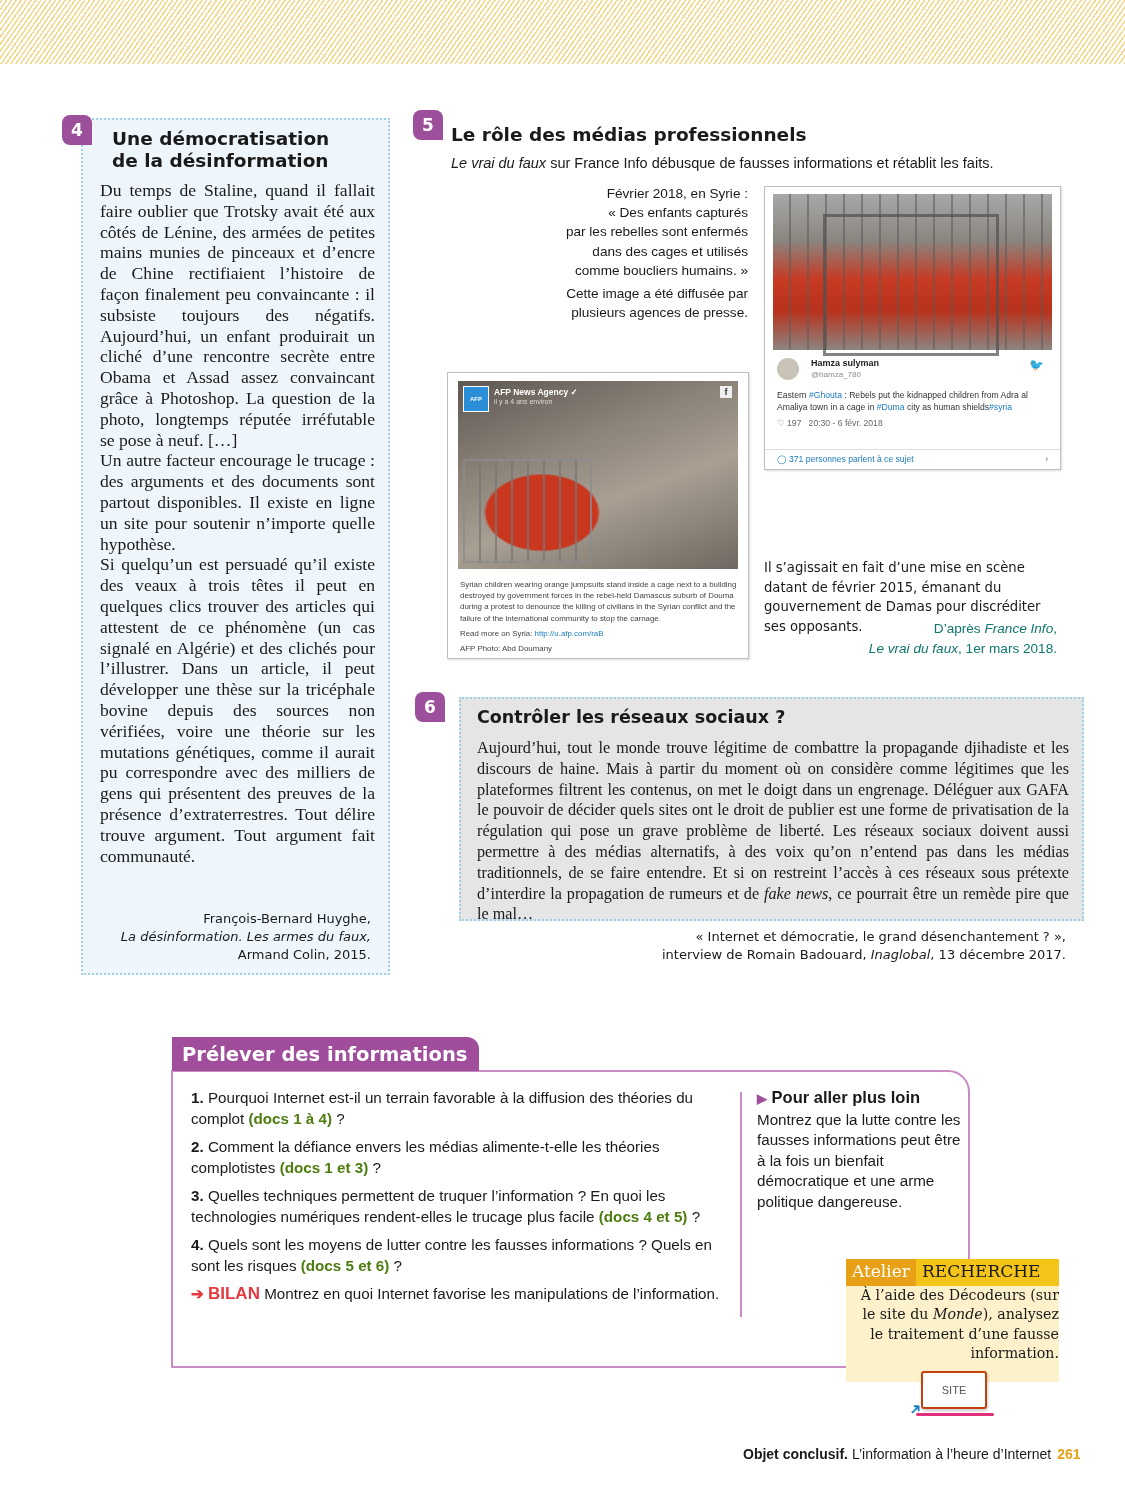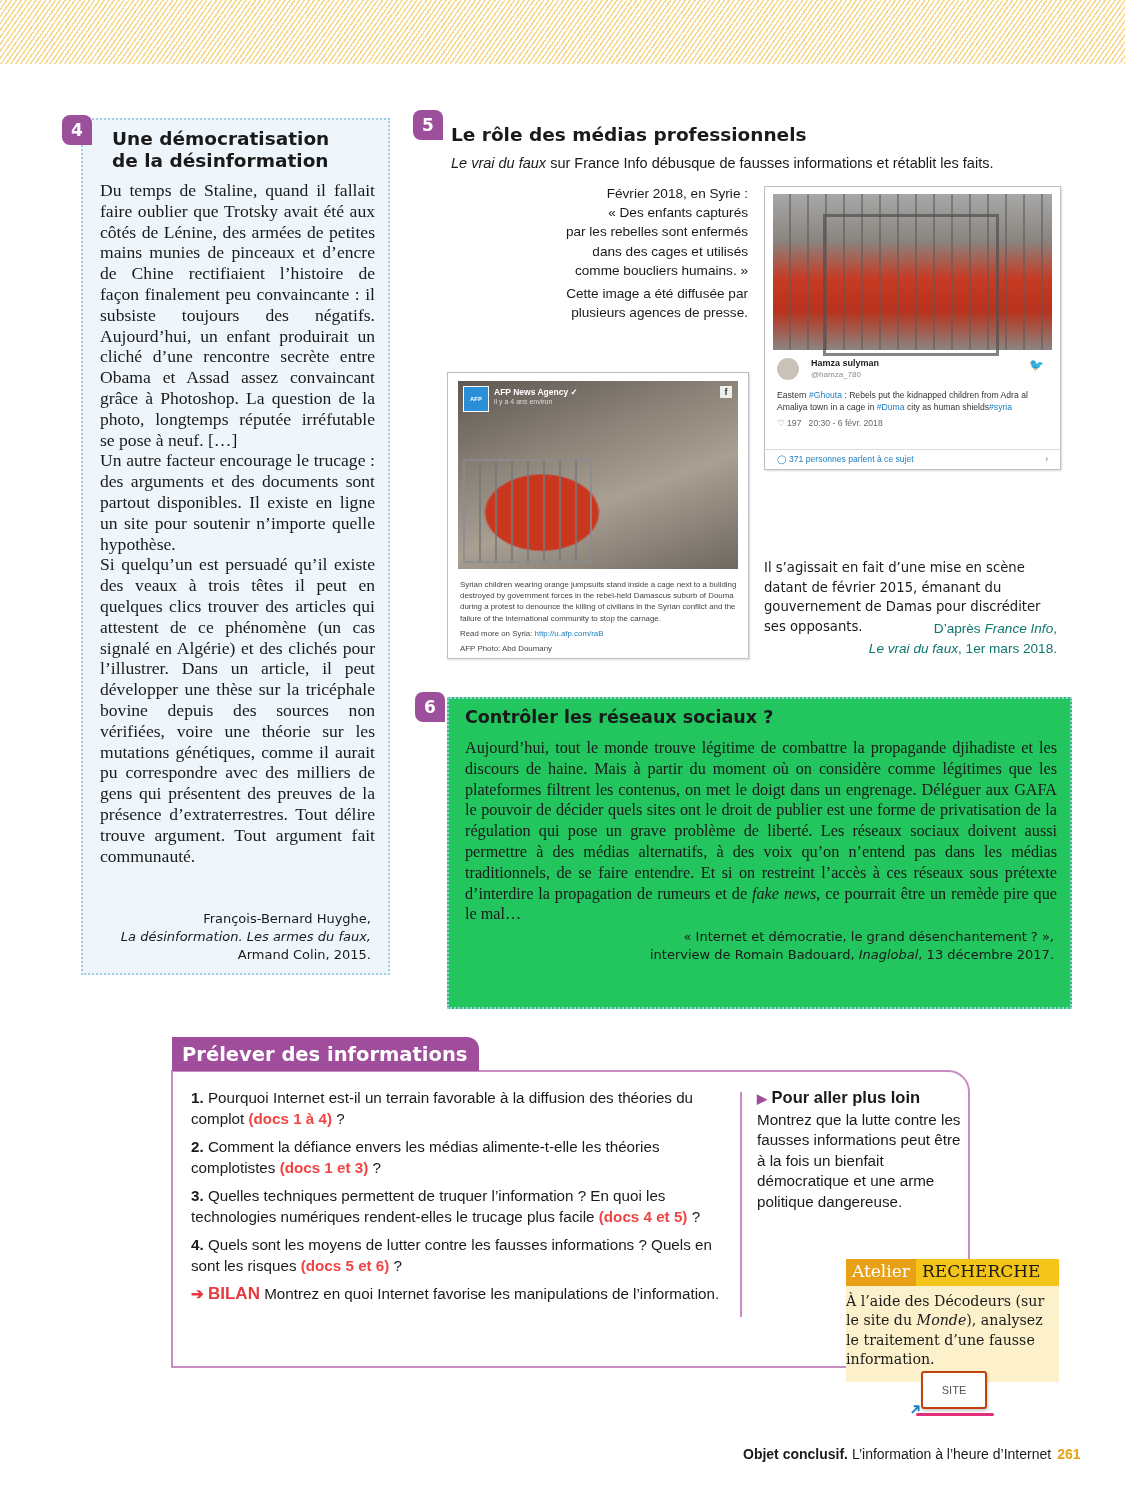--- a/index.html
+++ b/index.html
@@ -108,22 +108,22 @@
     position: absolute; left: 764px; top: 558px; width: 300px;
     font-family: "DejaVu Sans", sans-serif; font-size: 13.2px; line-height: 19.5px; color: #1a1a1a;
   }
   .doc5-source {
     position: absolute; left: 764px; top: 619px; width: 293px;
     font-size: 13.6px; line-height: 19.5px; text-align: right; color: #0f766e;
   }
 
   
   .doc6 {
-    position: absolute; left: 447px; top: 697px; width: 625px; height: 312px;
-    background: #22c55e; border: 2px dotted #9fd0e6;
+    position: absolute; left: 459px; top: 697px; width: 625px; height: 224px;
+    background: #e5e5e5; border: 2px dotted #9fd0e6;
   }
   .doc6-title {
     position: absolute; left: 16px; top: 8px;
     font-family: "DejaVu Sans", sans-serif; font-weight: bold; font-size: 17.5px; color: #1a1a1a;
   }
   .doc6-body {
     position: absolute; left: 16px; top: 39px; width: 592px;
     font-family: "Liberation Serif", serif; font-size: 16.2px; line-height: 20.8px; text-align: justify; color: #1a1a1a;
   }
   .doc6-source { position: absolute; right: 16px; top: 229px; width: 560px; }
@@ -134,36 +134,36 @@
     background: #a04e9c; color: #fff; font-family: "DejaVu Sans", sans-serif; font-weight: bold; font-size: 19.5px;
     display: flex; align-items: center; border-radius: 0 12px 0 0;
   }
   .prelever-box {
     position: absolute; left: 171px; top: 1070px; width: 799px; height: 298px;
     border: 2px solid #c88bc4; border-top-right-radius: 22px; border-top: 2px solid #c88bc4;
   }
   .questions { position: absolute; left: 18px; top: 15px; width: 540px; font-size: 15.2px; line-height: 21px; color: #1a1a1a; }
   .q { margin-bottom: 7px; }
   .q .num { font-weight: bold; }
-  .q .ref { color: #ef4444; font-weight: bold; }
+  .q .ref { color: #4d7c0f; font-weight: bold; }
   .bilan .arrow { color: #e53a3f; font-weight: bold; }
   .bilan .kw { color: #e53a3f; font-weight: bold; font-size: 17px; }
   .q-divider { position: absolute; left: 567px; top: 20px; width: 2px; height: 225px; background: #c88bc4; }
   .further { position: absolute; left: 584px; top: 15px; width: 210px; font-size: 15.2px; line-height: 20.5px; color: #1a1a1a; }
   .further-title { font-weight: bold; font-size: 16.5px; }
   .further-title .tri { color: #a04e9c; font-size: 13px; }
 
   .atelier {
     position: absolute; left: 846px; top: 1259px; width: 213px; height: 123px;
     background: #fdf1cb;
   }
   .atelier-head { display: flex; height: 27px; }
   .atelier-a { background: #e8a016; color: #fff; font-family: "DejaVu Serif", serif; font-size: 17px; padding: 2px 6px; }
   .atelier-b { background: #f4c518; color: #1a1a1a; font-family: "DejaVu Serif", serif; font-size: 17px; padding: 2px 6px; flex: 1; }
-  .atelier-text { text-align: left; font-family: "DejaVu Serif", serif; font-size: 14.2px; line-height: 19.3px; color: #1a1a1a; padding-top: 6px; }
+  .atelier-text { text-align: right; font-family: "DejaVu Serif", serif; font-size: 14.2px; line-height: 19.3px; color: #1a1a1a; padding-top: 0; }
   .site-button {
     position: absolute; left: 921px; top: 1371px; width: 66px; height: 38px; background: #fff;
     border: 2px solid #c2410c; border-radius: 3px; box-shadow: 1px 2px 3px rgba(0,0,0,0.2);
     font-family: "Liberation Sans", sans-serif; font-size: 11px; color: #555; display: flex; align-items: center; justify-content: center;
   }
   .site-underline { position: absolute; left: 916px; top: 1413px; width: 78px; height: 3px; background: #e0307c; border-radius: 2px; }
   .cursor-icon { position: absolute; left: 909px; top: 1400px; color: #1b7cc0; font-size: 15px; transform: rotate(-45deg); }
 
   .footer { position: absolute; left: 743px; top: 1446px; font-size: 14px; color: #1a1a1a; }
   .footer .obj { font-weight: bold; }

